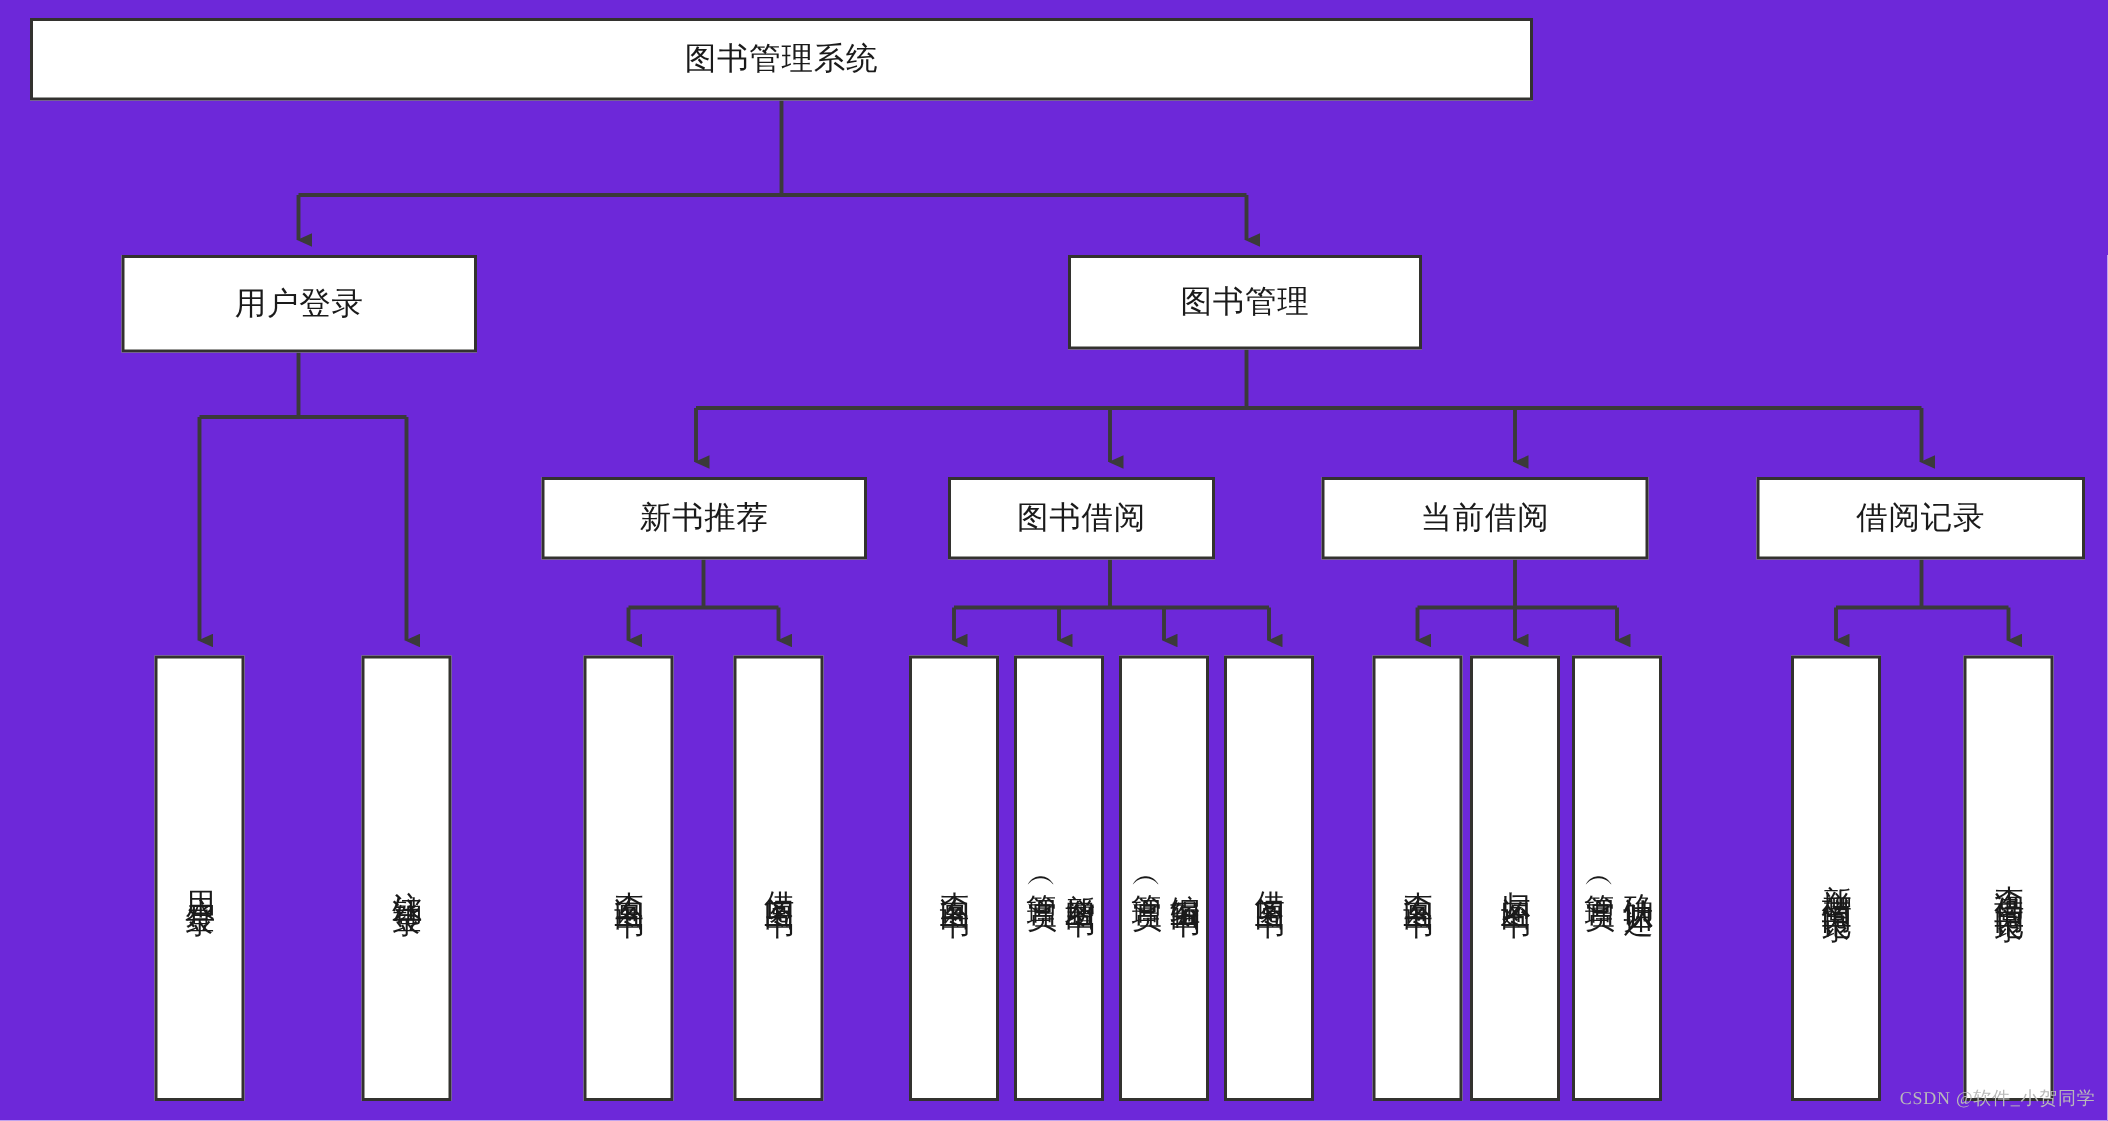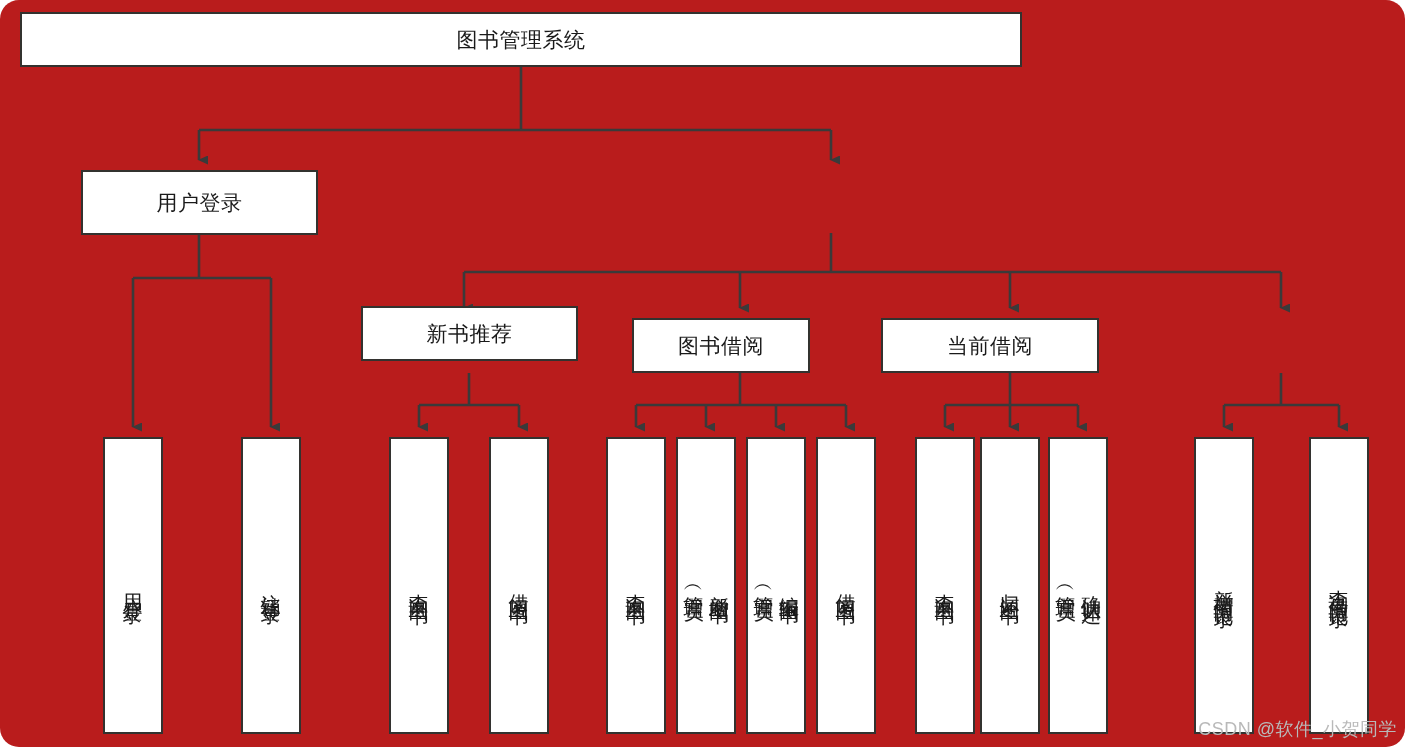--- a/index.html
+++ b/index.html
@@ -8,23 +8,22 @@
     padding: 0;
     background: #ffffff;
   }
   body {
     font-family: "Liberation Sans", "DejaVu Sans", sans-serif;
   }
   #diagram-root {
     position: relative;
     width: 1405px;
     height: 747px;
-    background: #b91c1c;
+    background: #6d28d9;
     overflow: hidden;
-    border-radius: 19px;
   }
   #edge-layer {
     position: absolute;
     left: 0;
     top: 0;
     width: 1405px;
     height: 747px;
     pointer-events: none;
   }
   .node {
@@ -61,25 +60,26 @@
   }
   .node.vert.two-col .label {
     white-space: pre-line;
     letter-spacing: 3px;
     line-height: 1.28;
   }
   #watermark {
     position: absolute;
     right: 8px;
     bottom: 6px;
-    font-size: 18px;
+    font-size: 12px;
     color: #b9b9b9;
     letter-spacing: 0.5px;
     user-select: none;
     white-space: nowrap;
+    font-family: Liberation Serif, serif;
   }
 </style>
 </head>
 <body>
 
 <div id="diagram-root">
 
   <svg id="edge-layer" width="1405" height="747" viewBox="0 0 1405 747" xmlns="http://www.w3.org/2000/svg">
     <defs>
       <marker id="arrowhead" markerWidth="9" markerHeight="10" refX="4.5" refY="9" orient="auto" markerUnits="userSpaceOnUse">
@@ -131,33 +131,39 @@
   </svg>
 
   <div class="node horiz" style="left:20px; top:12px; width:1002px; height:55px;">
     <span class="label">图书管理系统</span>
   </div>
 
   <div class="node horiz" style="left:81px; top:170px; width:237px; height:65px;">
     <span class="label">用户登录</span>
   </div>
 
-
-  <div class="node horiz" style="left:361px; top:306px; width:217px; height:55px;">
+  <div class="node horiz" style="left:712px; top:170px; width:236px; height:63px;">
+    <span class="label">图书管理</span>
+  </div>
+
+  <div class="node horiz" style="left:361px; top:318px; width:217px; height:55px;">
     <span class="label">新书推荐</span>
   </div>
 
   <div class="node horiz" style="left:632px; top:318px; width:178px; height:55px;">
     <span class="label">图书借阅</span>
   </div>
 
   <div class="node horiz" style="left:881px; top:318px; width:218px; height:55px;">
     <span class="label">当前借阅</span>
   </div>
 
+  <div class="node horiz" style="left:1171px; top:318px; width:219px; height:55px;">
+    <span class="label">借阅记录</span>
+  </div>
 
   <div class="node vert" style="left:103px; top:437px; width:60px; height:297px;">
     <span class="label">用户登录</span>
   </div>
 
   <div class="node vert" style="left:241px; top:437px; width:60px; height:297px;">
     <span class="label">注销登录</span>
   </div>
 
   <div class="node vert" style="left:389px; top:437px; width:60px; height:297px;">

